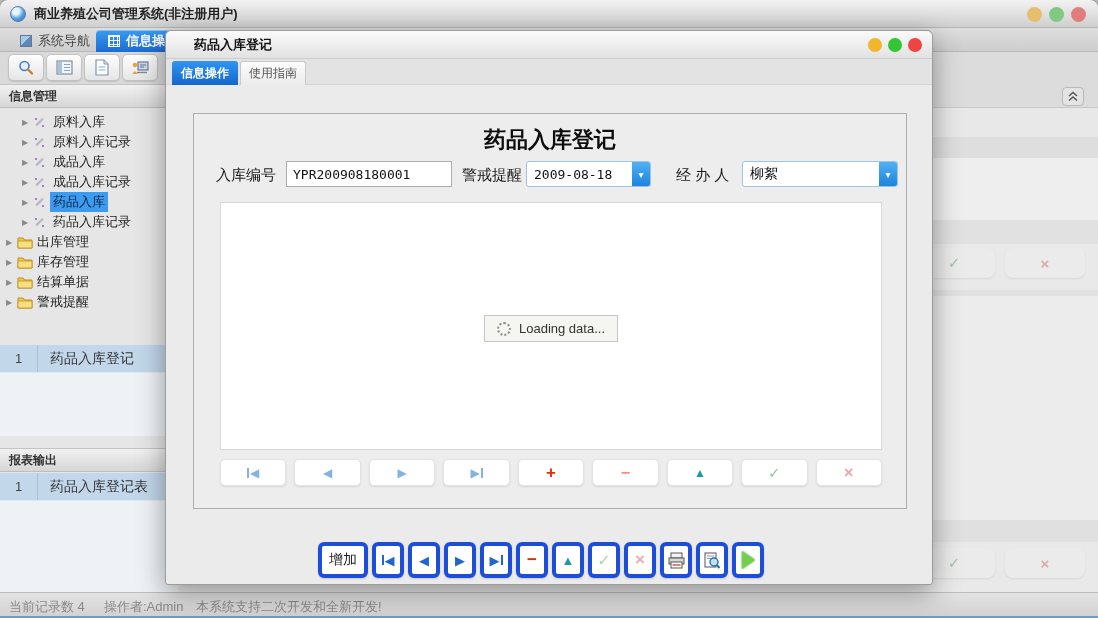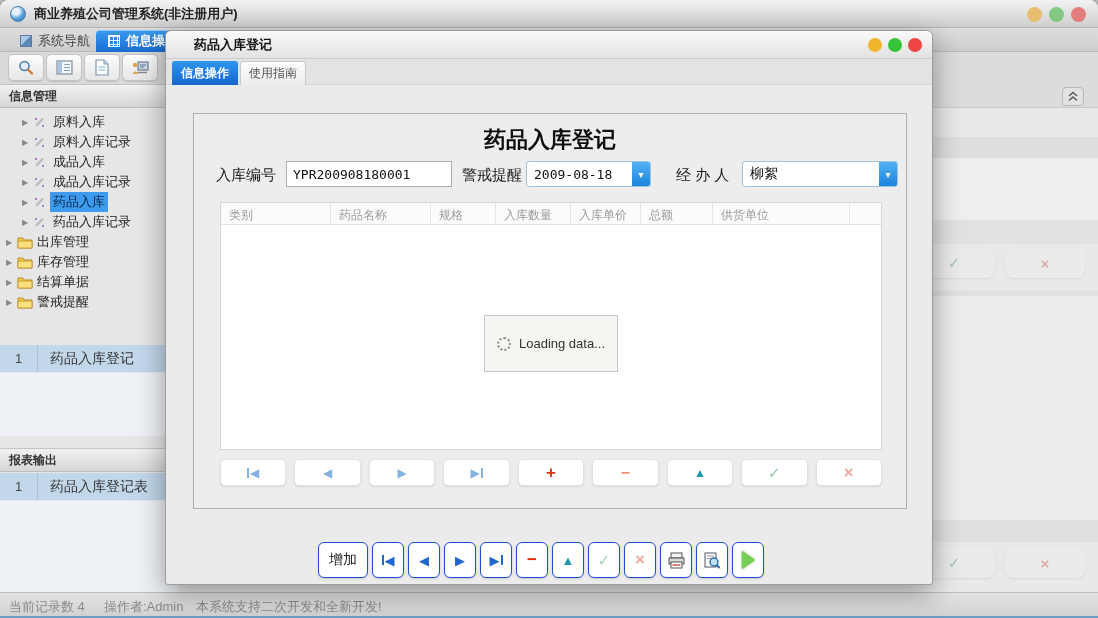--- a/index.html
+++ b/index.html
@@ -119,38 +119,38 @@
   .combo .drop { width:18px; align-self:stretch; background:linear-gradient(#52b1f5,#1d84dd);
                  border-radius:0 2px 2px 0; color:#fff; font-size:10px; display:flex;
                  align-items:center; justify-content:center; }
 
   .grid { position:absolute; left:26px; top:88px; width:662px; height:248px; background:#fff;
           border:1px solid #d7d7d7; }
   .grid-header { display:flex; height:22px; background:#fbfbfb; border-bottom:1px solid #e2e2e2;
                  font-size:12px; color:#9b9b9b; }
   .gcol { border-right:1px solid #e6e6e6; padding:4px 0 0 8px; overflow:hidden; white-space:nowrap; }
   .loading-box { position:absolute; left:50%; top:112px; transform:translateX(-50%);
-                 background:#f5f5f1; border:1px solid #c6c6c6; padding:20px 12px;
+                 background:#f5f5f1; border:1px solid #c6c6c6; padding:5px 12px;
                  display:flex; align-items:center; gap:8px; font-size:13px; color:#333; }
   .spinner { width:14px; height:14px; border:2px dotted #8d8d80; border-radius:50%; }
 
   .nav-row { position:absolute; left:26px; top:345px; width:662px; display:flex; gap:8px; }
   .nav-btn { flex:1; height:27px; background:#fff; border:1px solid #e3e3e3; border-radius:5px;
              display:flex; align-items:center; justify-content:center; gap:1px;
              box-shadow:0 1px 2px rgba(0,0,0,.10); font-size:12px; }
   .bar { display:inline-block; width:2px; height:10px; }
   .c-sblue { color:#84b3e2; } .c-sblue .bar { background:#84b3e2; }
   .c-plus  { color:#dd3208; font-size:17px; font-weight:bold; }
   .c-minus { color:#f0906e; font-size:16px; font-weight:bold; }
   .c-teal  { color:#1d98aa; }
   .c-check { color:#8fc9a0; font-size:15px; font-weight:bold; }
   .c-cross { color:#eda5a5; font-size:16px; font-weight:bold; }
 
   .dlg-toolbar { position:absolute; left:152px; top:511px; display:flex; gap:4px; }
-  .tb-btn { height:36px; background:#fff; border:1px solid #1d4ed8; border-radius:6px;
+  .tb-btn { height:36px; background:#fff; border:4px solid #1d4ed8; border-radius:6px;
             display:flex; align-items:center; justify-content:center; gap:1px;
             box-shadow:0 1px 2px rgba(0,0,0,.14); width:32px; font-size:13px; }
   .tb-btn.wide { width:50px; font-size:14px; color:#222; }
   .c-blue { color:#2165cf; } .c-blue .bar { background:#2165cf; }
   .c-minus2 { color:#e02c00; font-size:17px; font-weight:bold; }
   .c-check2 { color:#abd3b6; font-size:16px; font-weight:bold; }
   .c-cross2 { color:#f0aaaa; font-size:17px; font-weight:bold; }
   .play-tri { width:0; height:0; border-left:13px solid #76d050; border-top:9px solid transparent;
               border-bottom:9px solid transparent; filter:drop-shadow(0 0 1px #3f9a28); }
 </style>
@@ -411,30 +411,20 @@
         <span class="f-label" style="left:482px">经 办 人</span>
         <div class="combo" style="left:548px;width:156px">
           <span class="val cn">柳絮</span>
           <span class="drop">
               <span>▾</span>
             </span>
         </div>
       </div>
 
       <div class="grid">
-        <div class="grid-header">
-          <span class="gcol" style="width:110px">类别</span>
-          <span class="gcol" style="width:100px">药品名称</span>
-          <span class="gcol" style="width:65px">规格</span>
-          <span class="gcol" style="width:75px">入库数量</span>
-          <span class="gcol" style="width:70px">入库单价</span>
-          <span class="gcol" style="width:72px">总额</span>
-          <span class="gcol" style="width:137px">供货单位</span>
-          <span class="gcol" style="flex:1;border-right:none"></span>
-        </div>
         <div class="loading-box">
           <span class="spinner"></span>
           <span>Loading data...</span>
         </div>
       </div>
 
       <div class="nav-row">
         <div class="nav-btn c-sblue">
             <span class="bar"></span>
             <span>◀</span>

